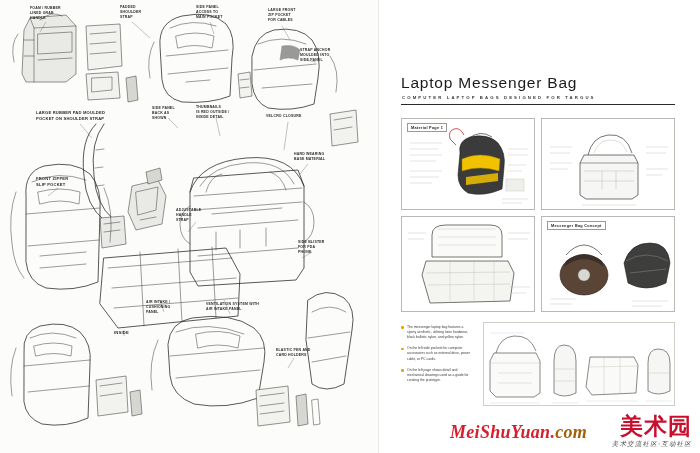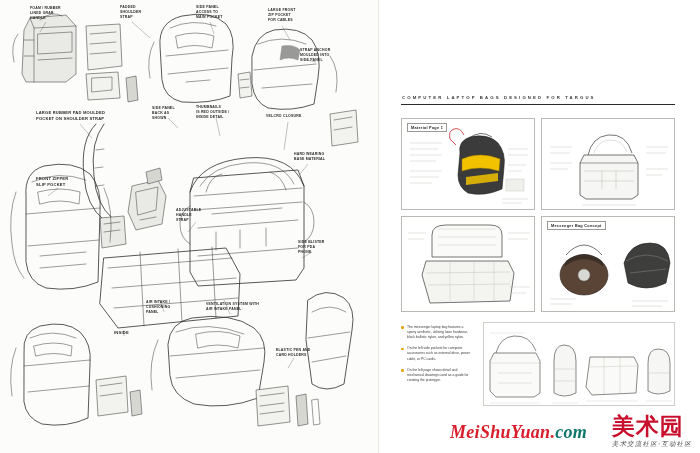--- a/index.html
+++ b/index.html
@@ -129,21 +129,21 @@
     height: 2.6px;
     border-radius: 50%;
     background: #e8a200;
   }
 
   
   .wm-wrap {
     position: absolute;
     right: 8px;
     bottom: 6px;
-    text-align: left;
+    text-align: right;
     line-height: 1;
   }
   .wm-cn {
     font-family: "DejaVu Sans", sans-serif;
     font-size: 23px;
     font-weight: bold;
     color: #c8102e;
     letter-spacing: 1px;
   }
   .wm-sub {
@@ -160,21 +160,21 @@
     bottom: 10px;
     font-family: "Liberation Serif", serif;
     font-style: italic;
     font-weight: bold;
     font-size: 18px;
     color: #d81e2c;
     letter-spacing: 0.3px;
     text-shadow: 0 0 2px rgba(255,255,255,0.9);
   }
   .wm-url .dot { color: #d81e2c; }
-  .wm-url .com { color: #0f766e; text-align: center; }
+  .wm-url .com { color: #a16207; text-align: center; }
 </style>
 </head>
 <body>
 
 <div class="page">
 
   <div class="left-sheet">
 
     <svg class="ink" viewBox="0 0 378 453" xmlns="http://www.w3.org/2000/svg">
       <defs>
@@ -352,20 +352,21 @@
 PANEL</div>
     <div class="sketch-note sm" style="left:206px; top:302px;">VENTILATION SYSTEM WITH
 AIR INTAKE PANEL</div>
     <div class="sketch-note sm" style="left:276px; top:348px;">ELASTIC PEN AND
 CARD HOLDERS</div>
     <div class="sketch-note" style="left:114px; top:330px;">INSIDE</div>
   </div>
 
   <div class="right-sheet">
 
+    <div class="board-title">Laptop Messenger Bag</div>
     <div class="board-sub">COMPUTER LAPTOP BAGS DESIGNED FOR TARGUS</div>
     <div class="title-rule"></div>
 
     <div class="panel" style="left:22px; top:118px; width:134px; height:92px;">
       <svg viewBox="0 0 134 92" width="134" height="92" xmlns="http://www.w3.org/2000/svg">
         <rect x="0" y="0" width="134" height="92" fill="#ffffff"></rect>
         <path d="M58 34 Q56 22 68 18 Q86 14 96 24 Q104 34 102 48 L100 70 Q82 78 66 74 Q56 68 56 56 Z" fill="#3b3b3b" stroke="#222" stroke-width="0.6"></path>
         <path d="M60 40 Q78 32 98 40 L97 52 Q78 46 60 52 Z" fill="#f2c200" stroke="#9a7d00" stroke-width="0.5"></path>
         <path d="M64 58 L96 54 L96 62 L64 66 Z" fill="#f2c200" opacity="0.85"></path>
         <path d="M66 20 Q78 10 90 18" fill="none" stroke="#333" stroke-width="0.7"></path>

